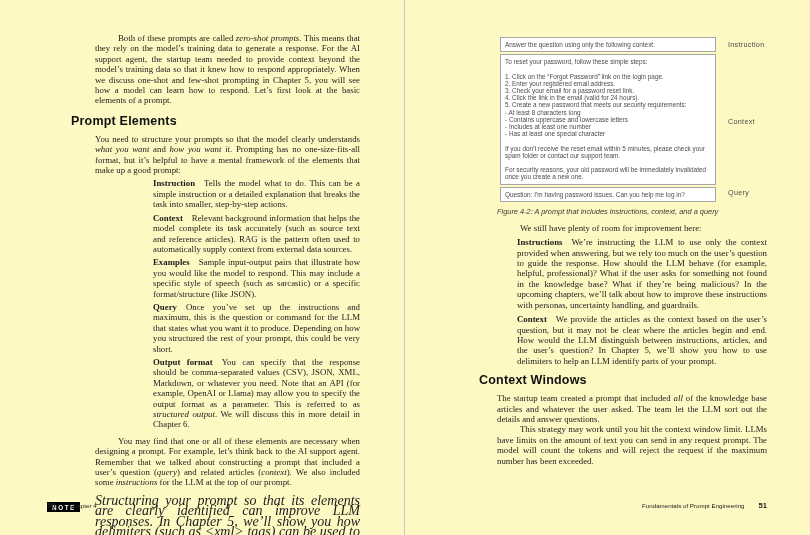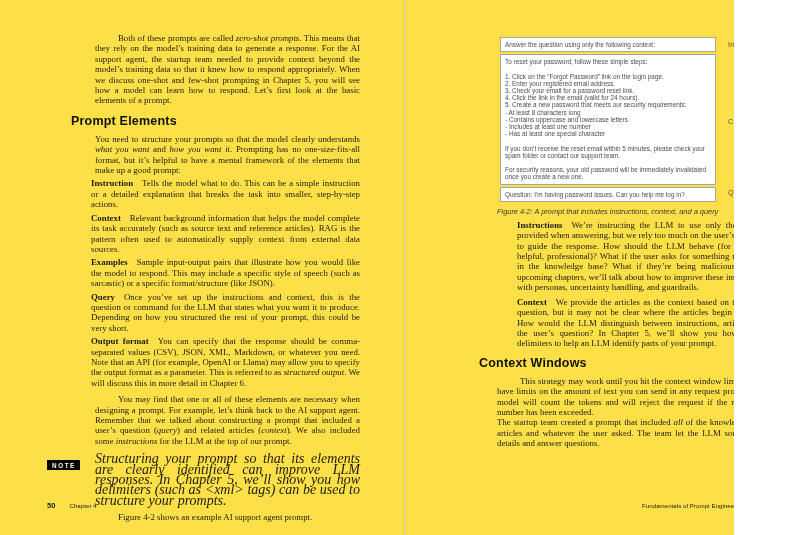--- a/index.html
+++ b/index.html
@@ -1,17 +1,17 @@
 <!DOCTYPE html>
 <html><head>
 <meta charset="utf-8">
 <style>
   html,body { margin:0; padding:0; background:#ffffff; }
   .spread {
-    position:relative; width:734px; height:535px; background:#fde047;
+    position:relative; width:810px; height:535px; background:#fef9c3;
     font-family:"Liberation Serif", serif; color:#1b1b1b; overflow:hidden;
   }
   .gutter-line { position:absolute; left:404px; top:0; width:1px; height:535px; background:#c9c9c9; }
 
   .page { position:absolute; top:0; width:405px; height:535px; box-sizing:border-box; }
   .page-left  { left:0;   padding:33px 45px 0 47px; }
   .page-right { left:405px; padding:37px 43px 0 50px; }
 
   .para {
     font-size:8.8px; line-height:10.4px; text-align:justify; margin:0;
@@ -20,21 +20,21 @@
   .indent-r { margin-left:42px; }
   .first-indent { text-indent:23px; }
   .para em { font-style:italic; }
 
   h2.section-heading {
     font-family:"Liberation Sans", sans-serif; font-weight:bold;
     font-size:12.5px; letter-spacing:0.2px; margin:8px 0 6px 0; color:#111;padding-left:24px;
   }
 
   .def-item { margin-top:3px; font-size:8.8px; line-height:10.4px; text-align:justify; }
-  .def-l { margin-left:44px; }
+  .def-l { margin-left:106px; }
   .def-r { margin-left:62px; }
   .def-term { font-weight:bold; margin-right:9px; }
 
   .note-row { display:flex; margin-top:8px; }
   .note-label-cell { width:48px; flex:0 0 48px; }
   .note-label {
     display:inline-block; background:#000; color:#fff;
     font-family:"Liberation Sans", sans-serif; font-weight:bold;
     font-size:6.3px; letter-spacing:1.6px; padding:2px 4px 1px 5px; margin-top:1px;
   }
@@ -82,21 +82,21 @@
     <div class="def-item def-l">
       <span class="def-term">Instruction</span><span><span>Tells the model what to do. This can be a simple instruction or a detailed explanation that breaks the task into smaller, step-by-step actions.</span></span>
     </div>
     <div class="def-item def-l">
       <span class="def-term">Context</span><span><span>Relevant background information that helps the model complete its task accurately (such as source text and reference articles). RAG is the pattern often used to automatically supply context from external data sources.</span></span>
     </div>
     <div class="def-item def-l">
       <span class="def-term">Examples</span><span><span>Sample input-output pairs that illustrate how you would like the model to respond. This may include a specific style of speech (such as sarcastic) or a specific format/structure (like JSON).</span></span>
     </div>
     <div class="def-item def-l">
-      <span class="def-term">Query</span><span><span>Once you’ve set up the instructions and context, this is the question or command for the LLM that states what you want it to produce. Depending on how you structured the rest of your prompt, this could be very short.</span></span>
+      <span class="def-term">Query</span><span><span>Once you’ve set up the instructions and maximum, this is the question or command for the LLM that states what you want it to produce. Depending on how you structured the rest of your prompt, this could be very short.</span></span>
     </div>
     <div class="def-item def-l">
       <span class="def-term">Output format</span><span><span>You can specify that the response should be comma-separated values (CSV), JSON, XML, Markdown, or whatever you need. Note that an API (for example, OpenAI or Llama) may allow you to specify the output format as a parameter. This is referred to as </span><em>structured output</em><span>. We will discuss this in more detail in Chapter 6.</span></span>
     </div>
 
     <p class="para indent-l first-indent" style="margin-top:6px;"><span>You may find that one or all of these elements are necessary when designing a prompt. For example, let’s think back to the AI support agent. Remember that we talked about constructing a prompt that included a user’s question (</span><em>query</em><span>) and related articles (</span><em>context</em><span>). We also included some </span><em>instructions</em><span> for the LLM at the top of our prompt.</span></p>
 
     <div class="note-row">
       <div class="note-label-cell">
         <span class="note-label">NOTE</span>
@@ -131,34 +131,35 @@
 
 For security reasons, your old password will be immediately invalidated once you create a new one.</div>
       <div class="fig-box stack">Question: I’m having password issues. Can you help me log in?</div>
       <span class="fig-label fig-label-1">Instruction</span>
       <span class="fig-label fig-label-2">Context</span>
       <span class="fig-label fig-label-3">Query</span>
     </div>
 
     <div class="fig-caption">Figure 4-2: A prompt that includes instructions, context, and a query</div>
 
+    <p class="para indent-r first-indent" style="margin-top:7px;">We still have plenty of room for improvement here:</p>
 
     <div class="def-item def-r" style="margin-top:4px;">
       <span class="def-term">Instructions</span><span><span>We’re instructing the LLM to use only the context provided when answering, but we rely too much on the user’s question to guide the response. How should the LLM behave (for example, helpful, professional)? What if the user asks for something not found in the knowledge base? What if they’re being malicious? In the upcoming chapters, we’ll talk about how to improve these instructions with personas, uncertainty handling, and guardrails.</span></span>
     </div>
     <div class="def-item def-r" style="margin-top:4px;">
       <span class="def-term">Context</span><span><span>We provide the articles as the context based on the user’s question, but it may not be clear where the articles begin and end. How would the LLM distinguish between instructions, articles, and the user’s question? In Chapter 5, we’ll show you how to use delimiters to help an LLM identify parts of your prompt.</span></span>
     </div>
 
 
     <h2 class="section-heading" style="margin-top:7px;">Context Windows</h2>
 
+    <p class="para indent-r"><span>The startup team created a prompt that included </span><em>all</em><span> of the knowledge base articles and whatever the user asked. The team let the LLM sort out the details and answer questions.</span></p>
+
     <p class="para indent-r first-indent">This strategy may work until you hit the context window limit. LLMs have limits on the amount of text you can send in any request prompt. The model will count the tokens and will reject the request if the maximum number has been exceeded.</p>
-
-    <p class="para indent-r"><span>The startup team created a prompt that included </span><em>all</em><span> of the knowledge base articles and whatever the user asked. The team let the LLM sort out the details and answer questions.</span></p>
 
     <div class="footer footer-right">
       <span class="footer-label">Fundamentals of Prompt Engineering</span><span class="page-num">51</span>
     </div>
   </div>
 
   <div class="gutter-line"></div>
 </div>
 
 </body></html>

